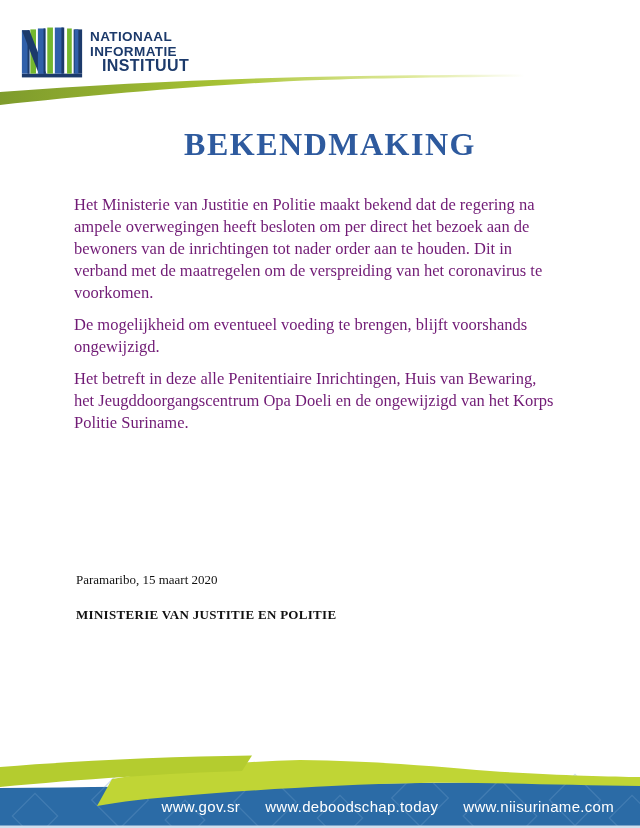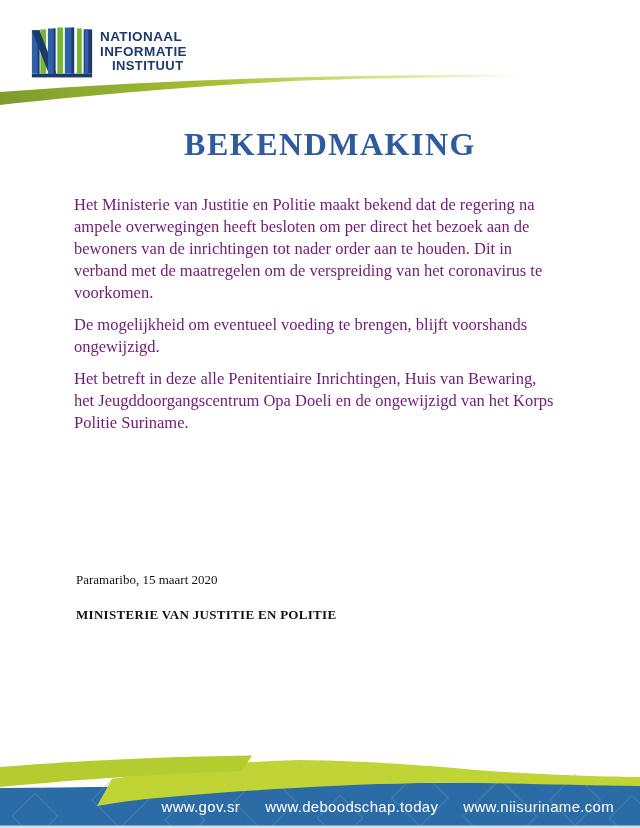--- a/index.html
+++ b/index.html
@@ -1,26 +1,26 @@
 <!DOCTYPE html>
 <html><head>
 <meta charset="utf-8">
 <style>
   html,body{margin:0;padding:0;}
   body{width:640px;height:828px;background:#ffffff;overflow:hidden;position:relative;
        font-family:"Liberation Serif",serif;}
   .page{position:absolute;inset:0;width:640px;height:828px;background:#fff;}
 
   
-  .logo-wrap{position:absolute;left:30px;top:22px;display:flex;align-items:flex-start;}
+  .logo-wrap{position:absolute;left:20px;top:22px;display:flex;align-items:flex-start;}
   .logo-mark{width:64px;height:60px;display:block;}
   .brand{margin-left:6px;margin-top:8px;font-family:"Liberation Sans",sans-serif;
          font-weight:bold;color:#1c3a6b;line-height:14.5px;letter-spacing:0.4px;}
   .brand .l1,.brand .l2{font-size:13.5px;}
-  .brand .l3{font-size:13px;padding-left:12px;}
+  .brand .l3{font-size:16px;padding-left:12px;}
 
   
   .swoosh-top{position:absolute;left:0;top:68px;width:640px;height:45px;display:block;}
 
   
   .doc-title{position:absolute;left:0;top:116px;width:640px;text-align:center;margin:10px;
              font-family:"Liberation Serif",serif;font-weight:bold;font-size:32px;
              letter-spacing:1.5px;color:#2E5A9E;}
 
   

